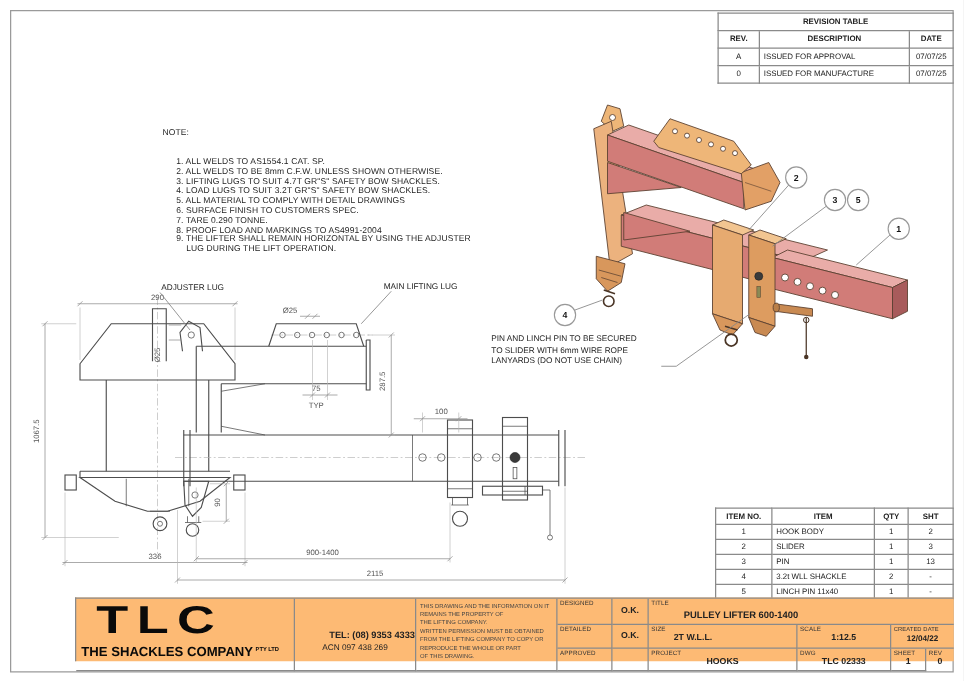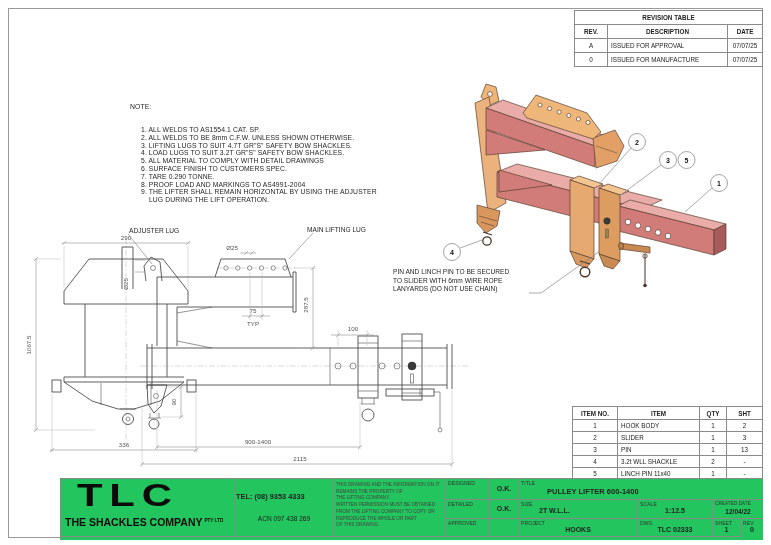--- a/index.html
+++ b/index.html
@@ -39,31 +39,31 @@
   .dim{stroke:#8f8f8f;stroke-width:.6;fill:none}
   .ext{stroke:#b5b5b5;stroke-width:.5;fill:none}
   .cl{stroke:#b0b0b0;stroke-width:.5;fill:none;stroke-dasharray:6 2 1.5 2}
   .dtx{font-size:6.2px;fill:#555}
   .iso{stroke:#5a4030;stroke-width:.7}
   .balloon{fill:#fff;stroke:#999;stroke-width:.9}
   .btx{font-size:7px;fill:#111;font-weight:bold}
   .ldr{stroke:#888;stroke-width:.7;fill:none}
 
   
-  .titleblock{position:absolute;left:60px;top:478px;width:703px;height:62px;
-      border-top:1px solid #8a8a8a;border-left:1px solid #8a8a8a;box-sizing:border-box;background:#22c55e}
+  .titleblock{position:absolute;left:60px;top:478px;width:703px;height:51px;
+      border-top:1px solid #8a8a8a;border-left:1px solid #8a8a8a;box-sizing:border-box;background:#fdba74}
   .tb{position:absolute;box-sizing:border-box;border-right:1px solid #8a8a8a;border-bottom:1px solid #8a8a8a}
   .tb:last-child{border-bottom:none}
   .tb-label{position:absolute;left:2px;top:1px;font-size:5px;color:#333;letter-spacing:.1px}
   .tb-value{position:absolute;left:0;right:0;top:8px;text-align:center;font-size:7px;font-weight:bold;white-space:nowrap}
   .logo-big{position:absolute;left:16px;top:-1px;font-size:31px;font-weight:bold;letter-spacing:5px;
             transform:scaleX(1.35);transform-origin:left top;color:#0a0a0a}
   .logo-name{position:absolute;left:4px;top:37px;font-size:10.5px;font-weight:bold;white-space:nowrap;color:#0a0a0a}
   .logo-suffix{font-size:4.6px;font-weight:bold;vertical-align:4px;margin-left:2px}
-  .tel-line{position:absolute;left:0;right:0;top:13px;text-align:left;font-size:7.4px;font-weight:bold;white-space:nowrap}
+  .tel-line{position:absolute;left:0;right:0;top:24px;text-align:right;font-size:7.4px;font-weight:bold;white-space:nowrap}
   .acn-line{position:absolute;left:0;right:0;top:36px;text-align:center;font-size:6.6px;white-space:nowrap}
   .disclaimer{position:absolute;left:3px;top:3px;font-size:4.7px;line-height:6.7px;color:#444;white-space:nowrap}
 </style>
 </head>
 <body>
 
 <div class="page">
   <div class="frame"></div>
 
   <svg class="drawing" width="771" height="545" viewBox="0 0 771 545">

